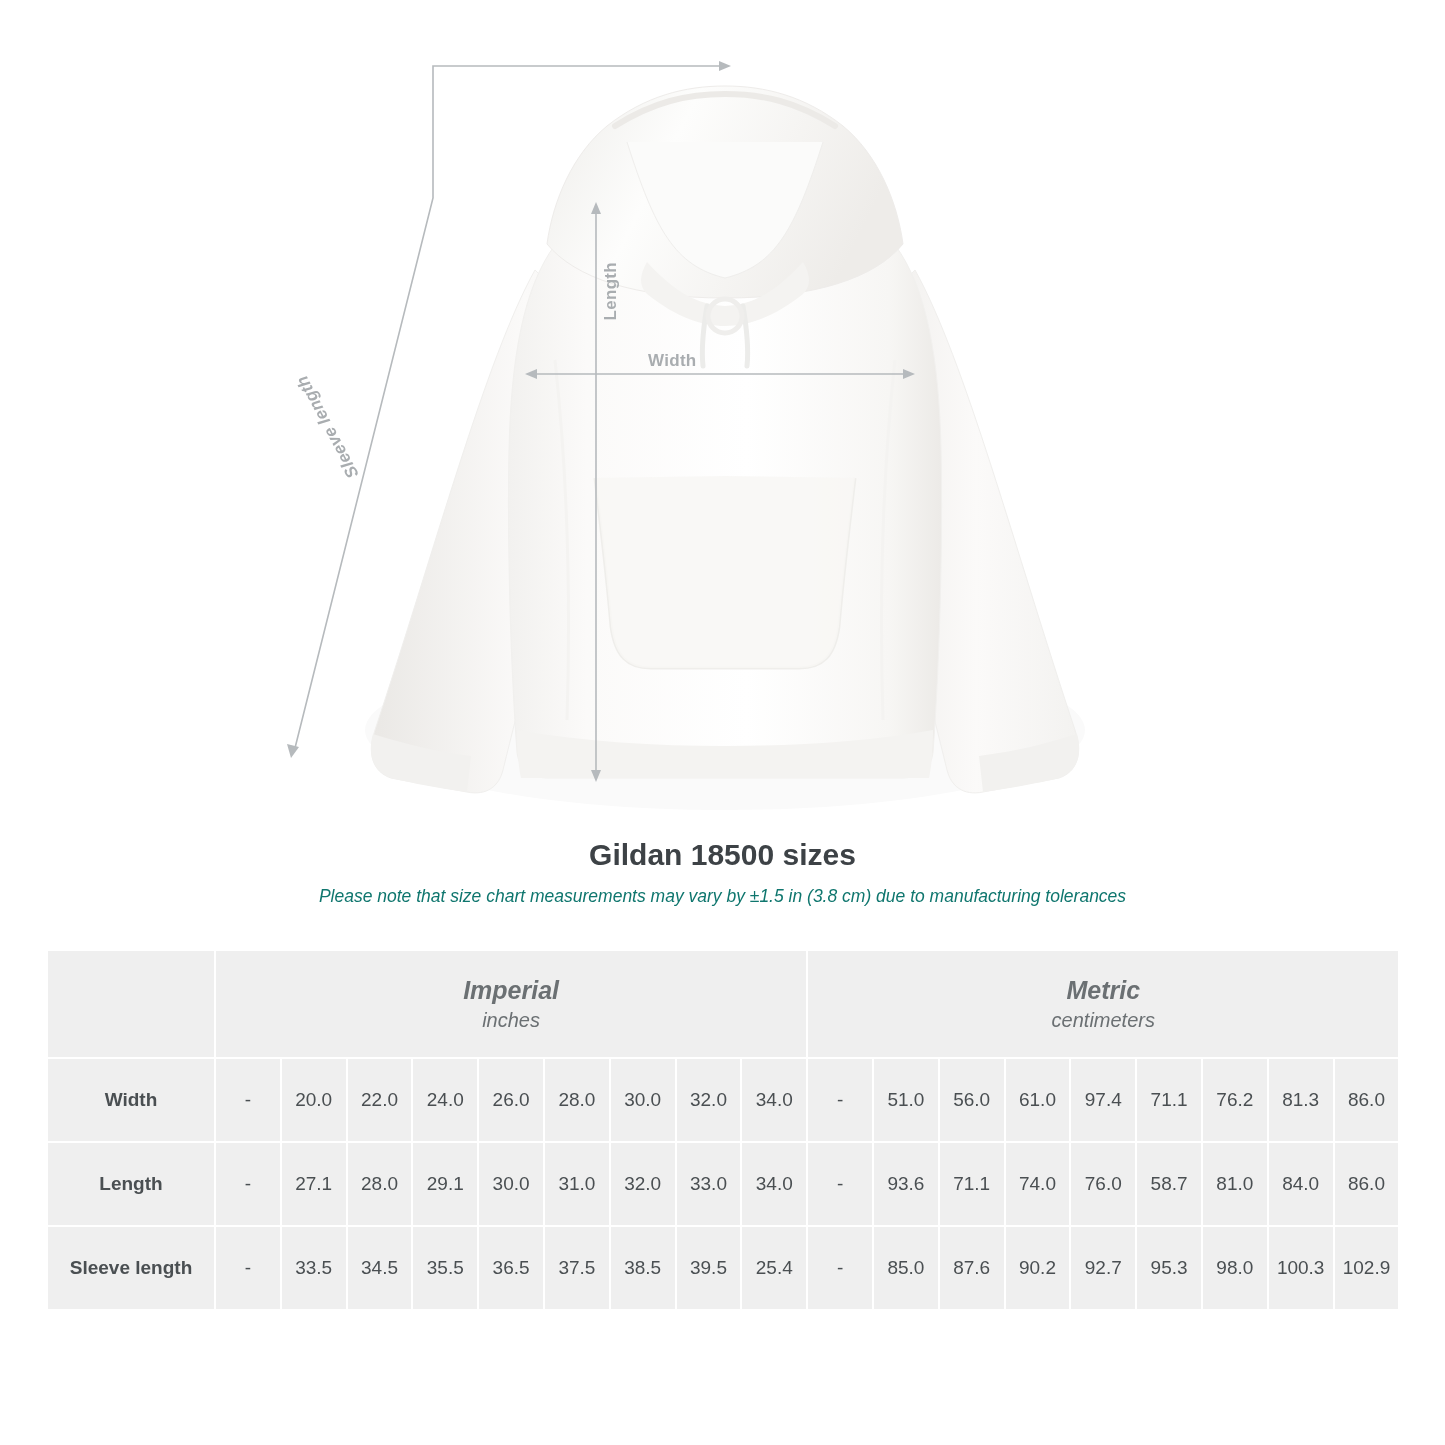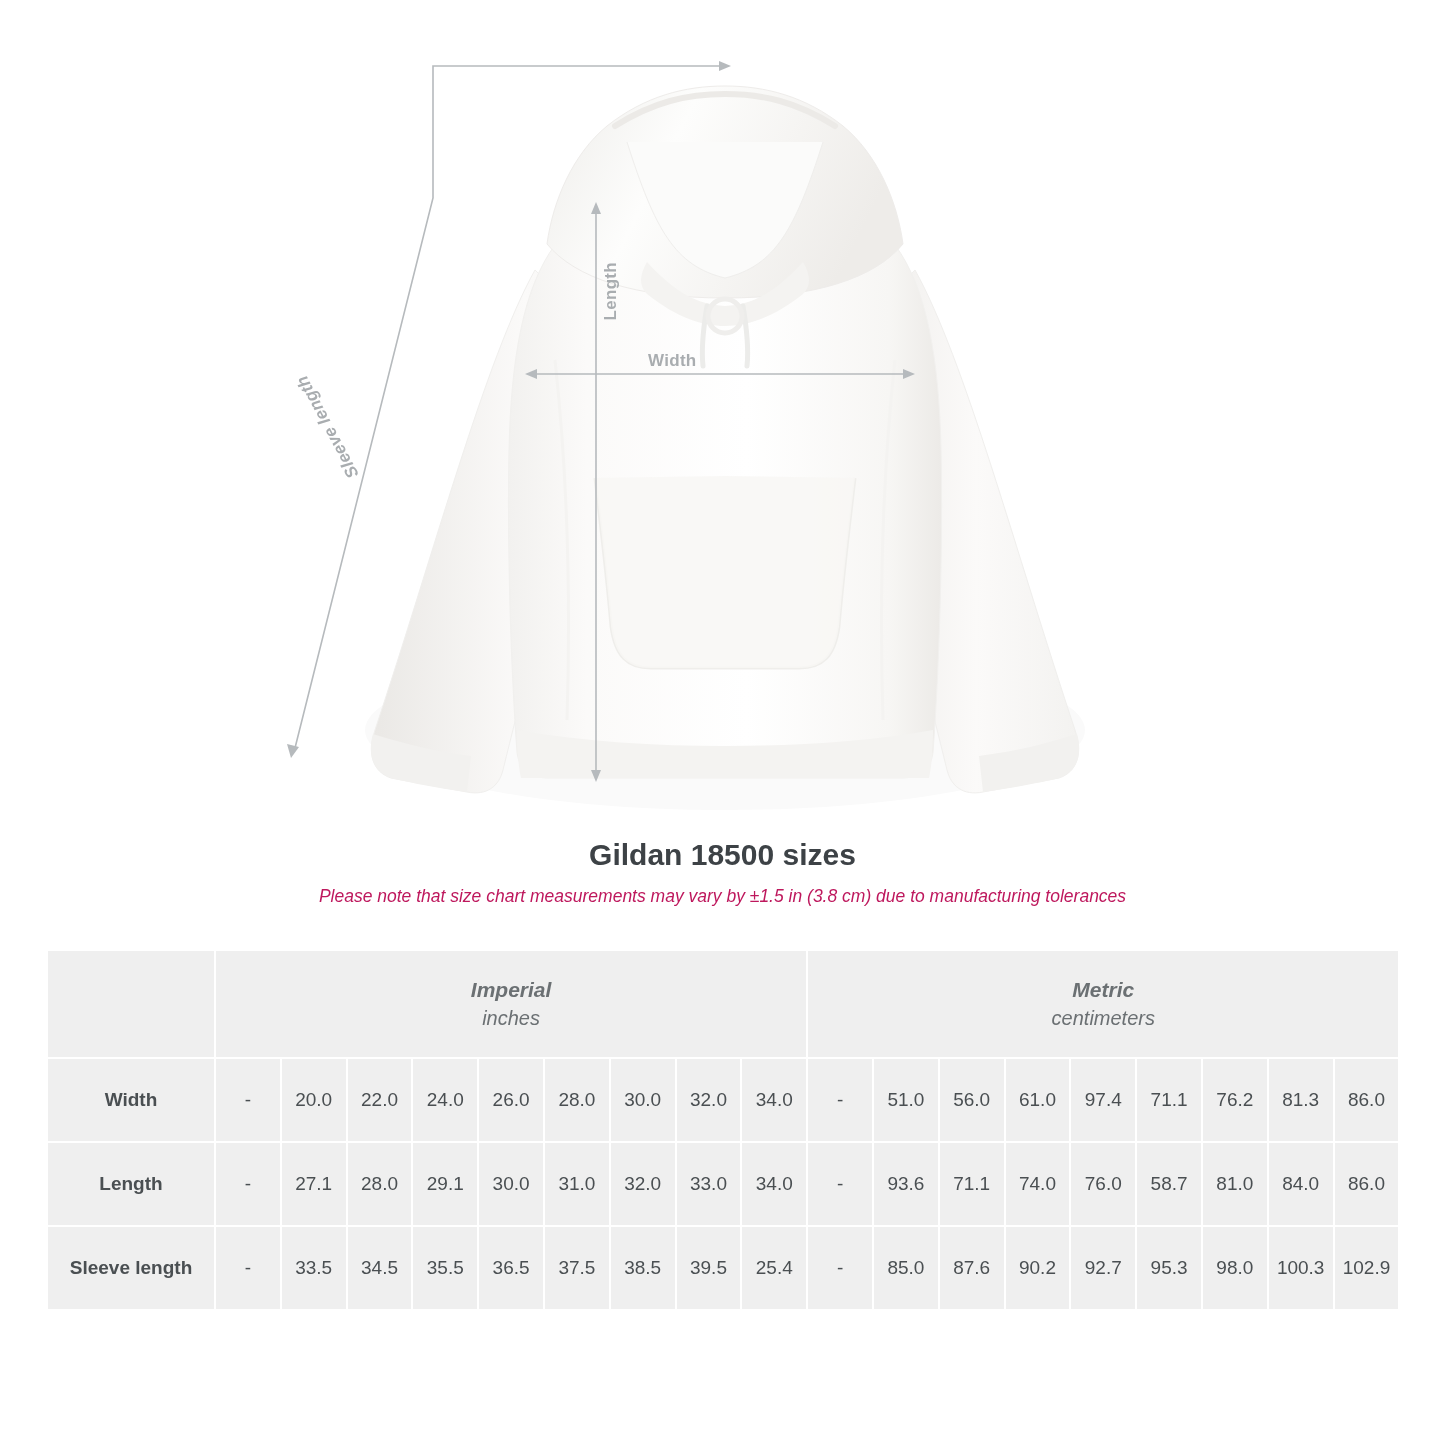--- a/index.html
+++ b/index.html
@@ -68,21 +68,21 @@
   }
   .chart-title {
     font-size: 30px;
     font-weight: bold;
     color: #3d4246;
     margin: 0 0 14px 0;
   }
   .chart-note {
     font-size: 17.5px;
     font-style: italic;
-    color: #be185d;
+    color: #0f766e;
     margin: 4px;
   }
 
   
   .table-wrap {
     position: absolute;
     left: 46px;
     top: 949px;
     width: 1353px;
   }
@@ -98,21 +98,21 @@
     color: #4a4f52;
     background: #efefef;
     padding: 0;
   }
   .unit-head td {
     height: 106px;
     background: #e8e8e8;
     border: none;
   }
   .unit-title {
-    font-size: 21px;
+    font-size: 25px;
     font-weight: bold;
     font-style: italic;
     color: #6b7073;
     line-height: 1.15;
   }
   .unit-sub {
     font-size: 20px;
     font-style: italic;
     color: #6b7073;
     padding-top: 4px;

